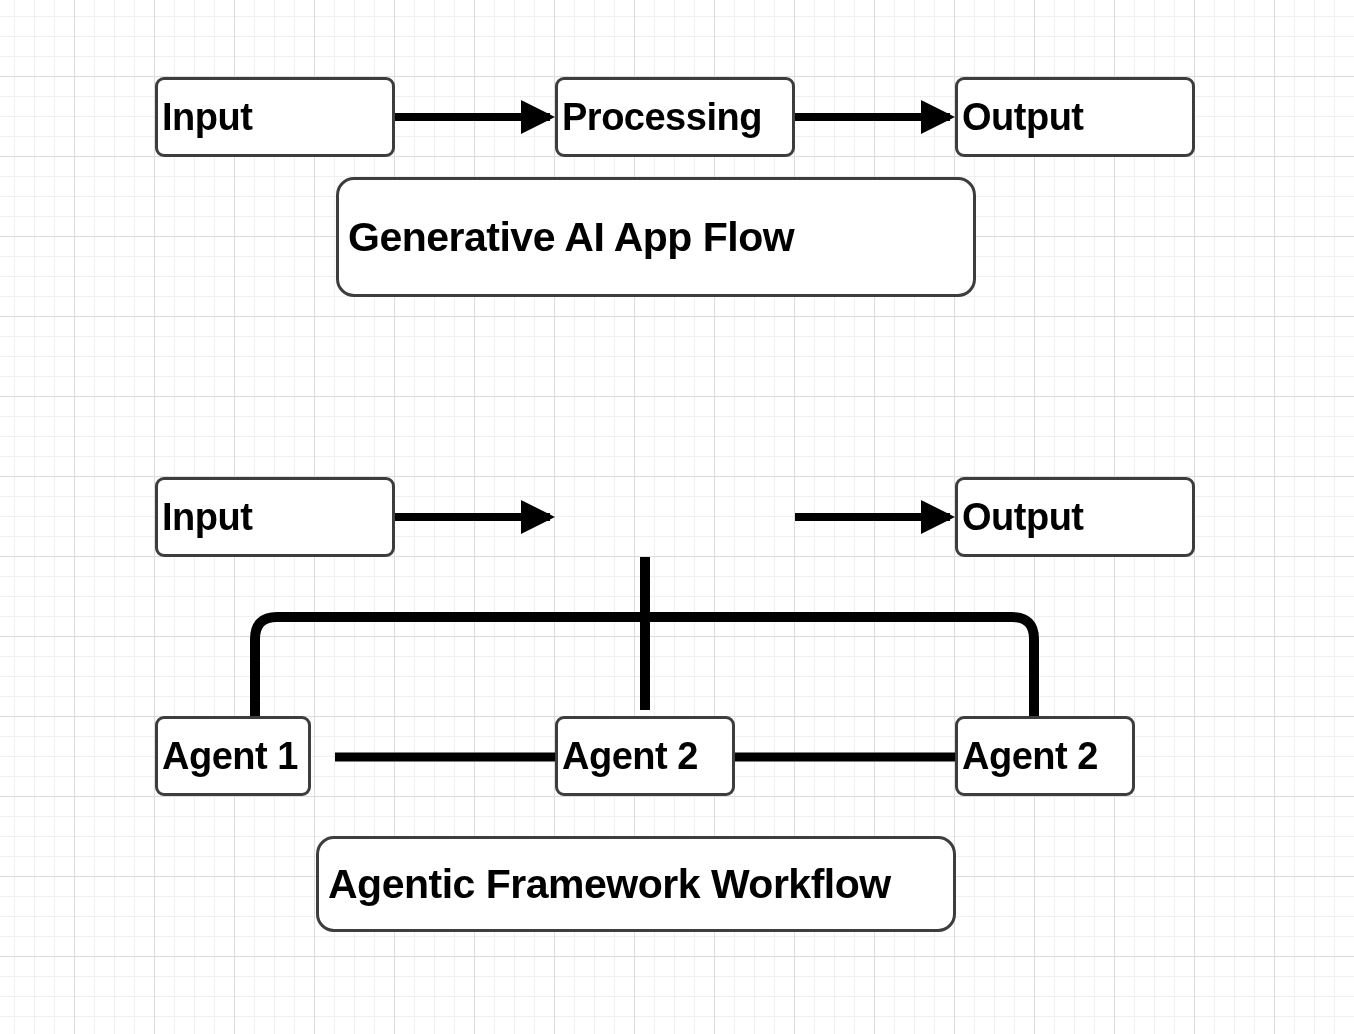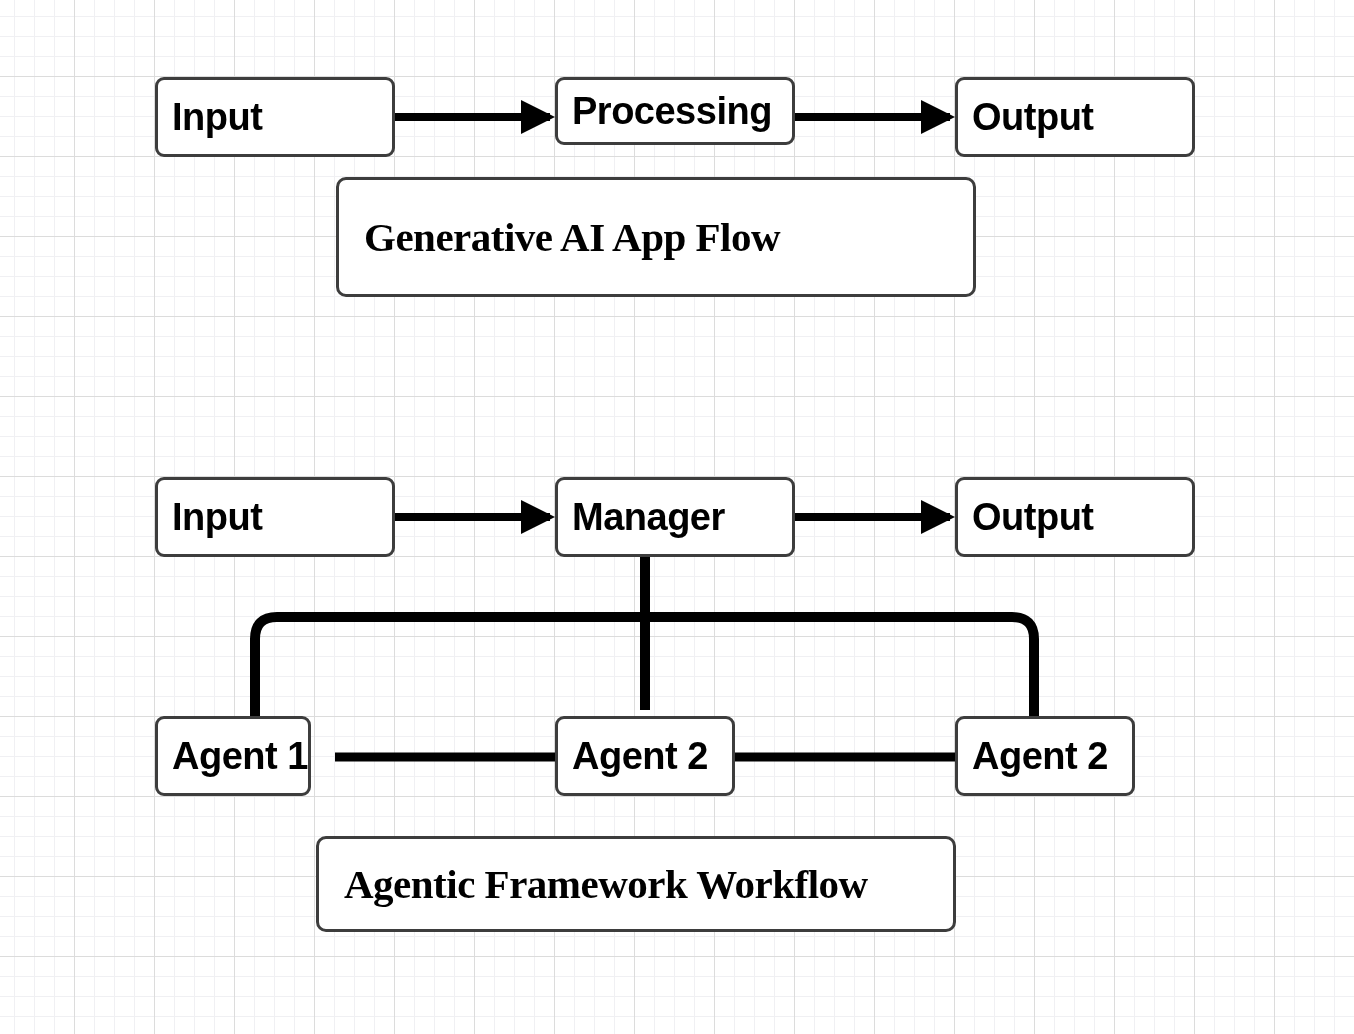--- a/index.html
+++ b/index.html
@@ -34,33 +34,32 @@
     border-radius: 9px;
     display: flex;
     align-items: center;
     color: #000000;
     font-weight: bold;
     white-space: nowrap;
     overflow: hidden;
   }
   .node-sm {
     font-size: 38px;
-    padding-left: 14px;
+    padding-left: 4px;
     letter-spacing: -0.5px;
   }
   .node-title {
     font-size: 41px;
-    padding-left: 25px;
-    border-radius: 10px;
+    padding-left: 9px;
+    border-radius: 18px;
     letter-spacing: -0.5px;
-    font-family: Liberation Serif, serif;
   }
   
   #n-f1-input      { left: 155px; top: 77px;  width: 240px; height: 80px; }
-  #n-f1-processing { left: 555px; top: 77px;  width: 240px; height: 68px; }
+  #n-f1-processing { left: 555px; top: 77px;  width: 240px; height: 80px; }
   #n-f1-output     { left: 955px; top: 77px;  width: 240px; height: 80px; }
   #n-f1-title      { left: 336px; top: 177px; width: 640px; height: 120px; }
 
   #n-f2-input      { left: 155px; top: 477px; width: 240px; height: 80px; }
   #n-f2-manager    { left: 555px; top: 477px; width: 240px; height: 80px; }
   #n-f2-output     { left: 955px; top: 477px; width: 240px; height: 80px; }
   #n-f2-agent1     { left: 155px; top: 716px; width: 156px; height: 80px; }
   #n-f2-agent2     { left: 555px; top: 716px; width: 180px; height: 80px; align-items: center; }
   #n-f2-agent3     { left: 955px; top: 716px; width: 180px; height: 80px; }
   #n-f2-title      { left: 316px; top: 836px; width: 640px; height: 96px; }
@@ -100,23 +99,20 @@
   <div class="node node-sm" id="n-f1-output">
     <span>Output</span>
   </div>
   <div class="node node-title" id="n-f1-title">
     <span>Generative AI App Flow</span>
   </div>
 
   <div class="node node-sm" id="n-f2-input">
     <span>Input</span>
   </div>
-  <div class="node node-sm" id="n-f2-manager">
-    <span>Manager</span>
-  </div>
   <div class="node node-sm" id="n-f2-output">
     <span>Output</span>
   </div>
   <div class="node node-sm" id="n-f2-agent1">
     <span>Agent 1</span>
   </div>
   <div class="node node-sm" id="n-f2-agent2">
     <span>Agent 2</span>
   </div>
   <div class="node node-sm" id="n-f2-agent3">

